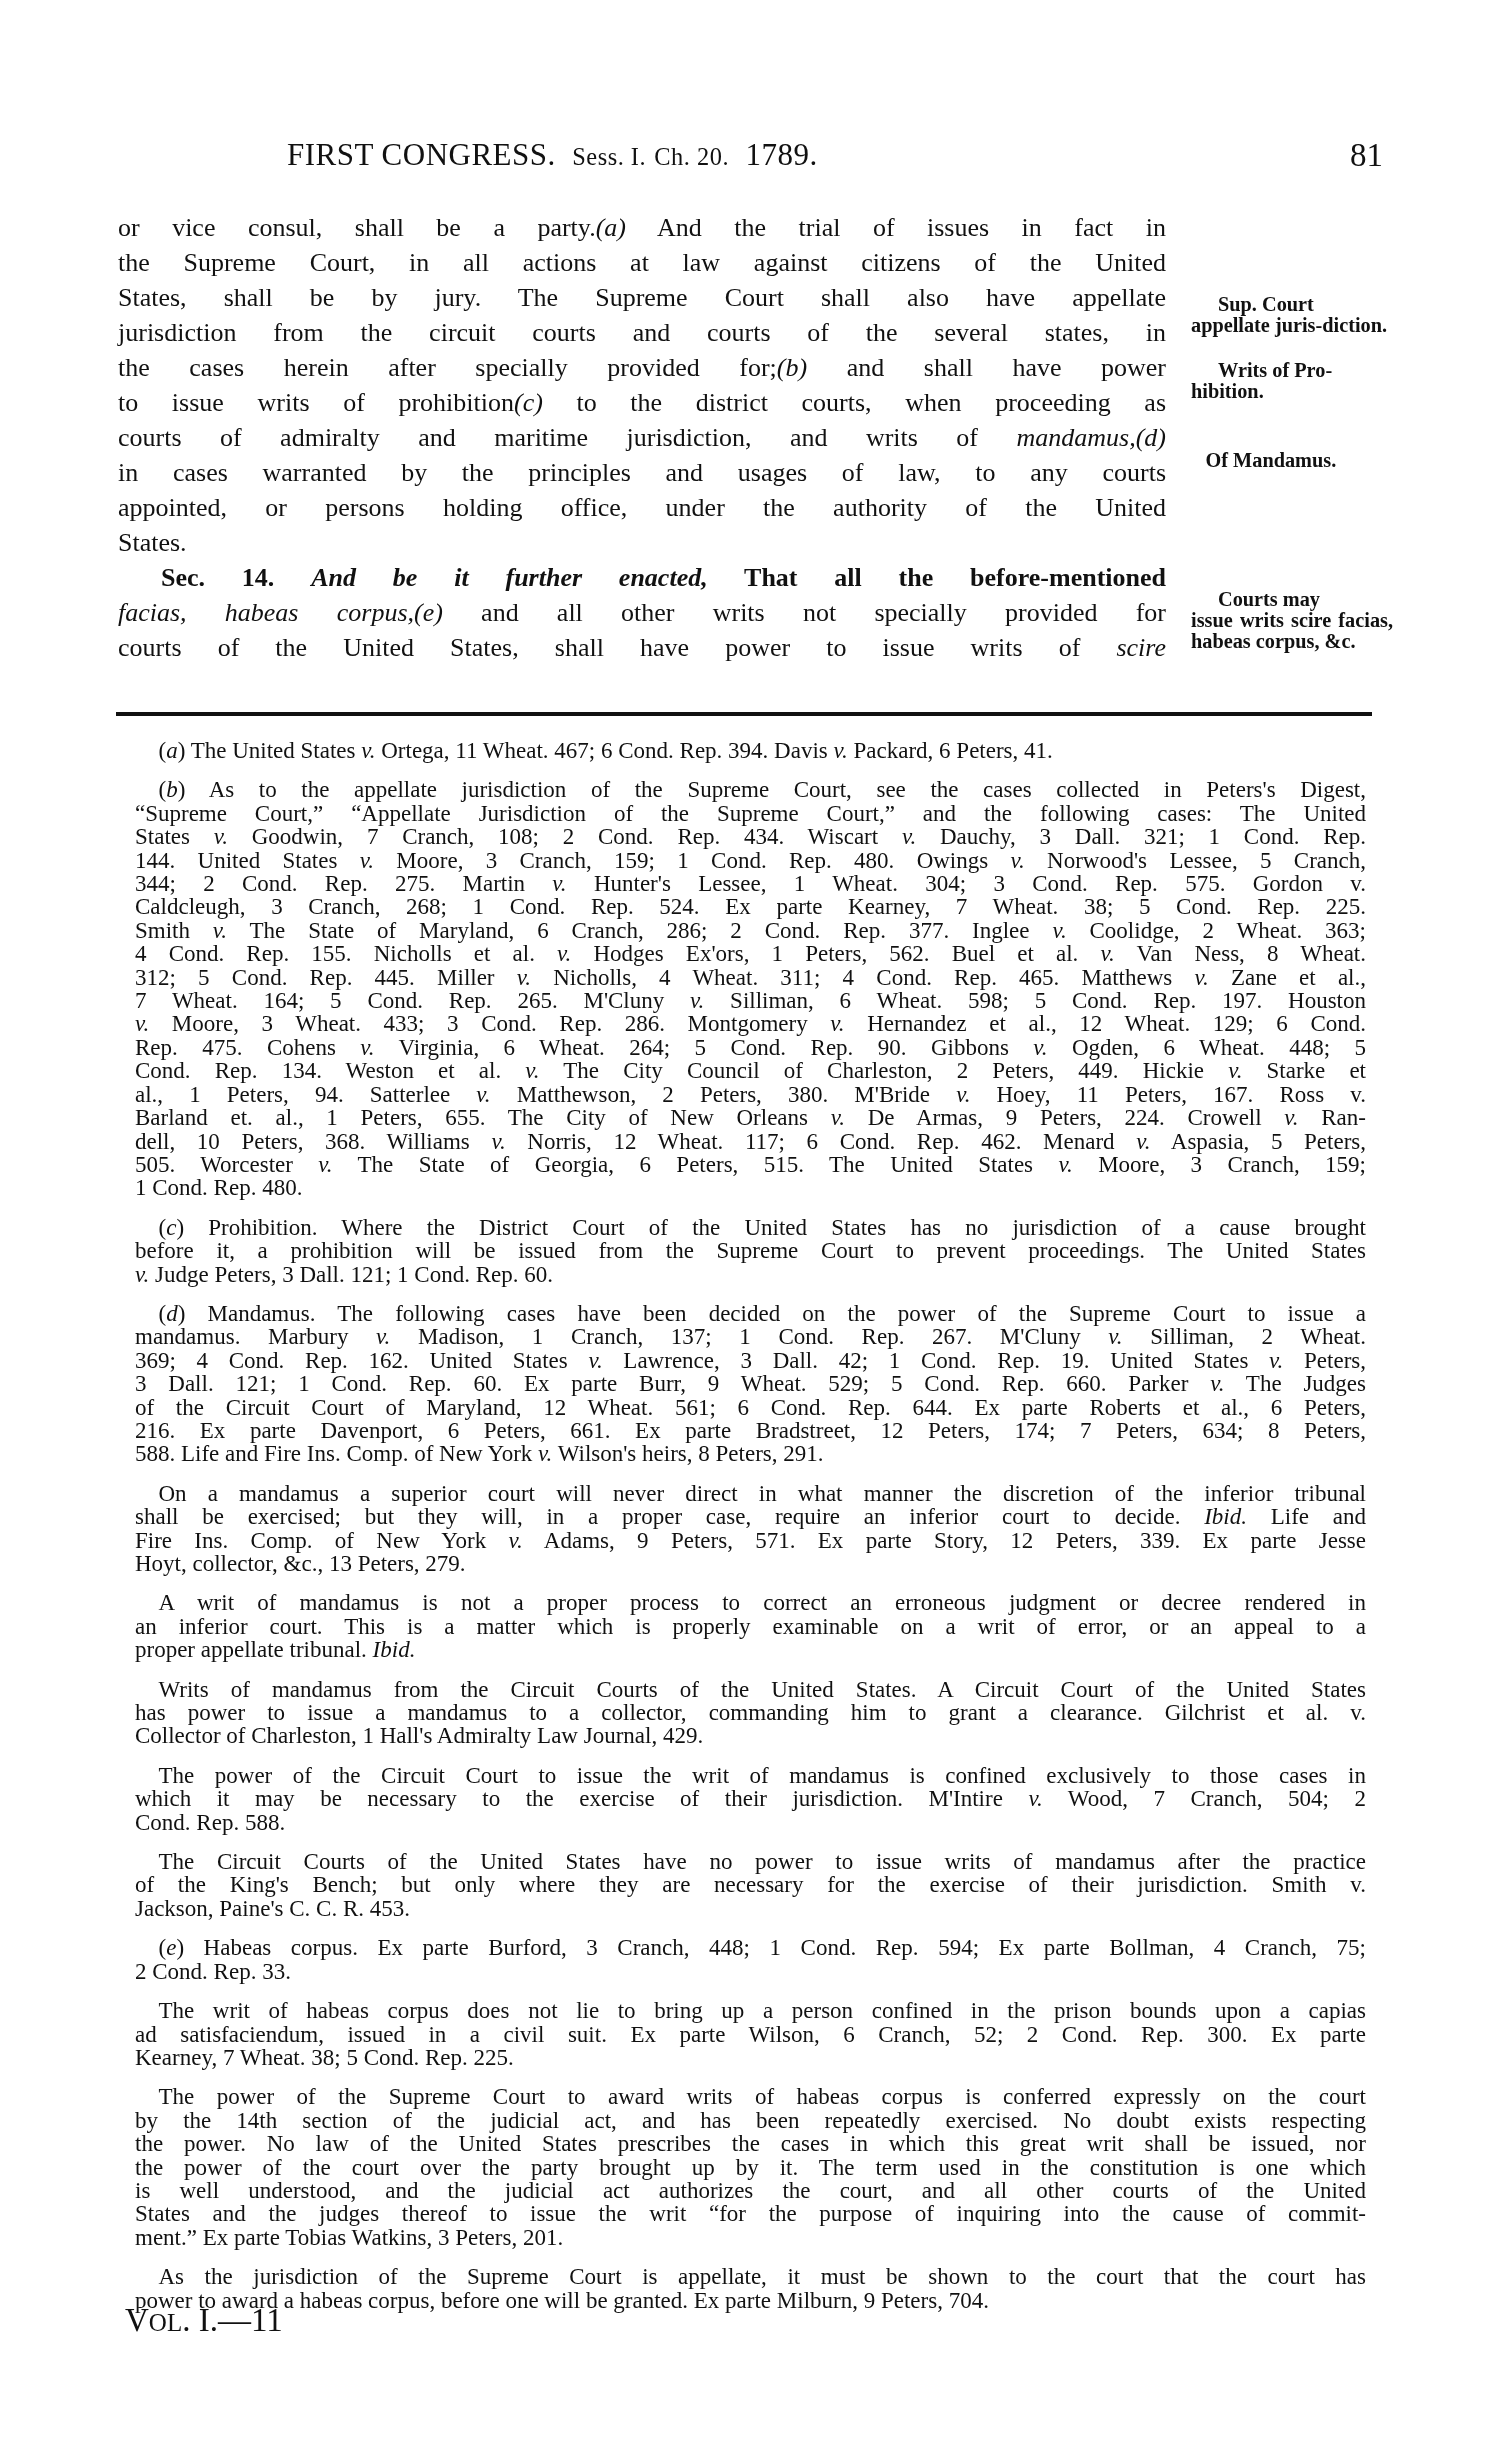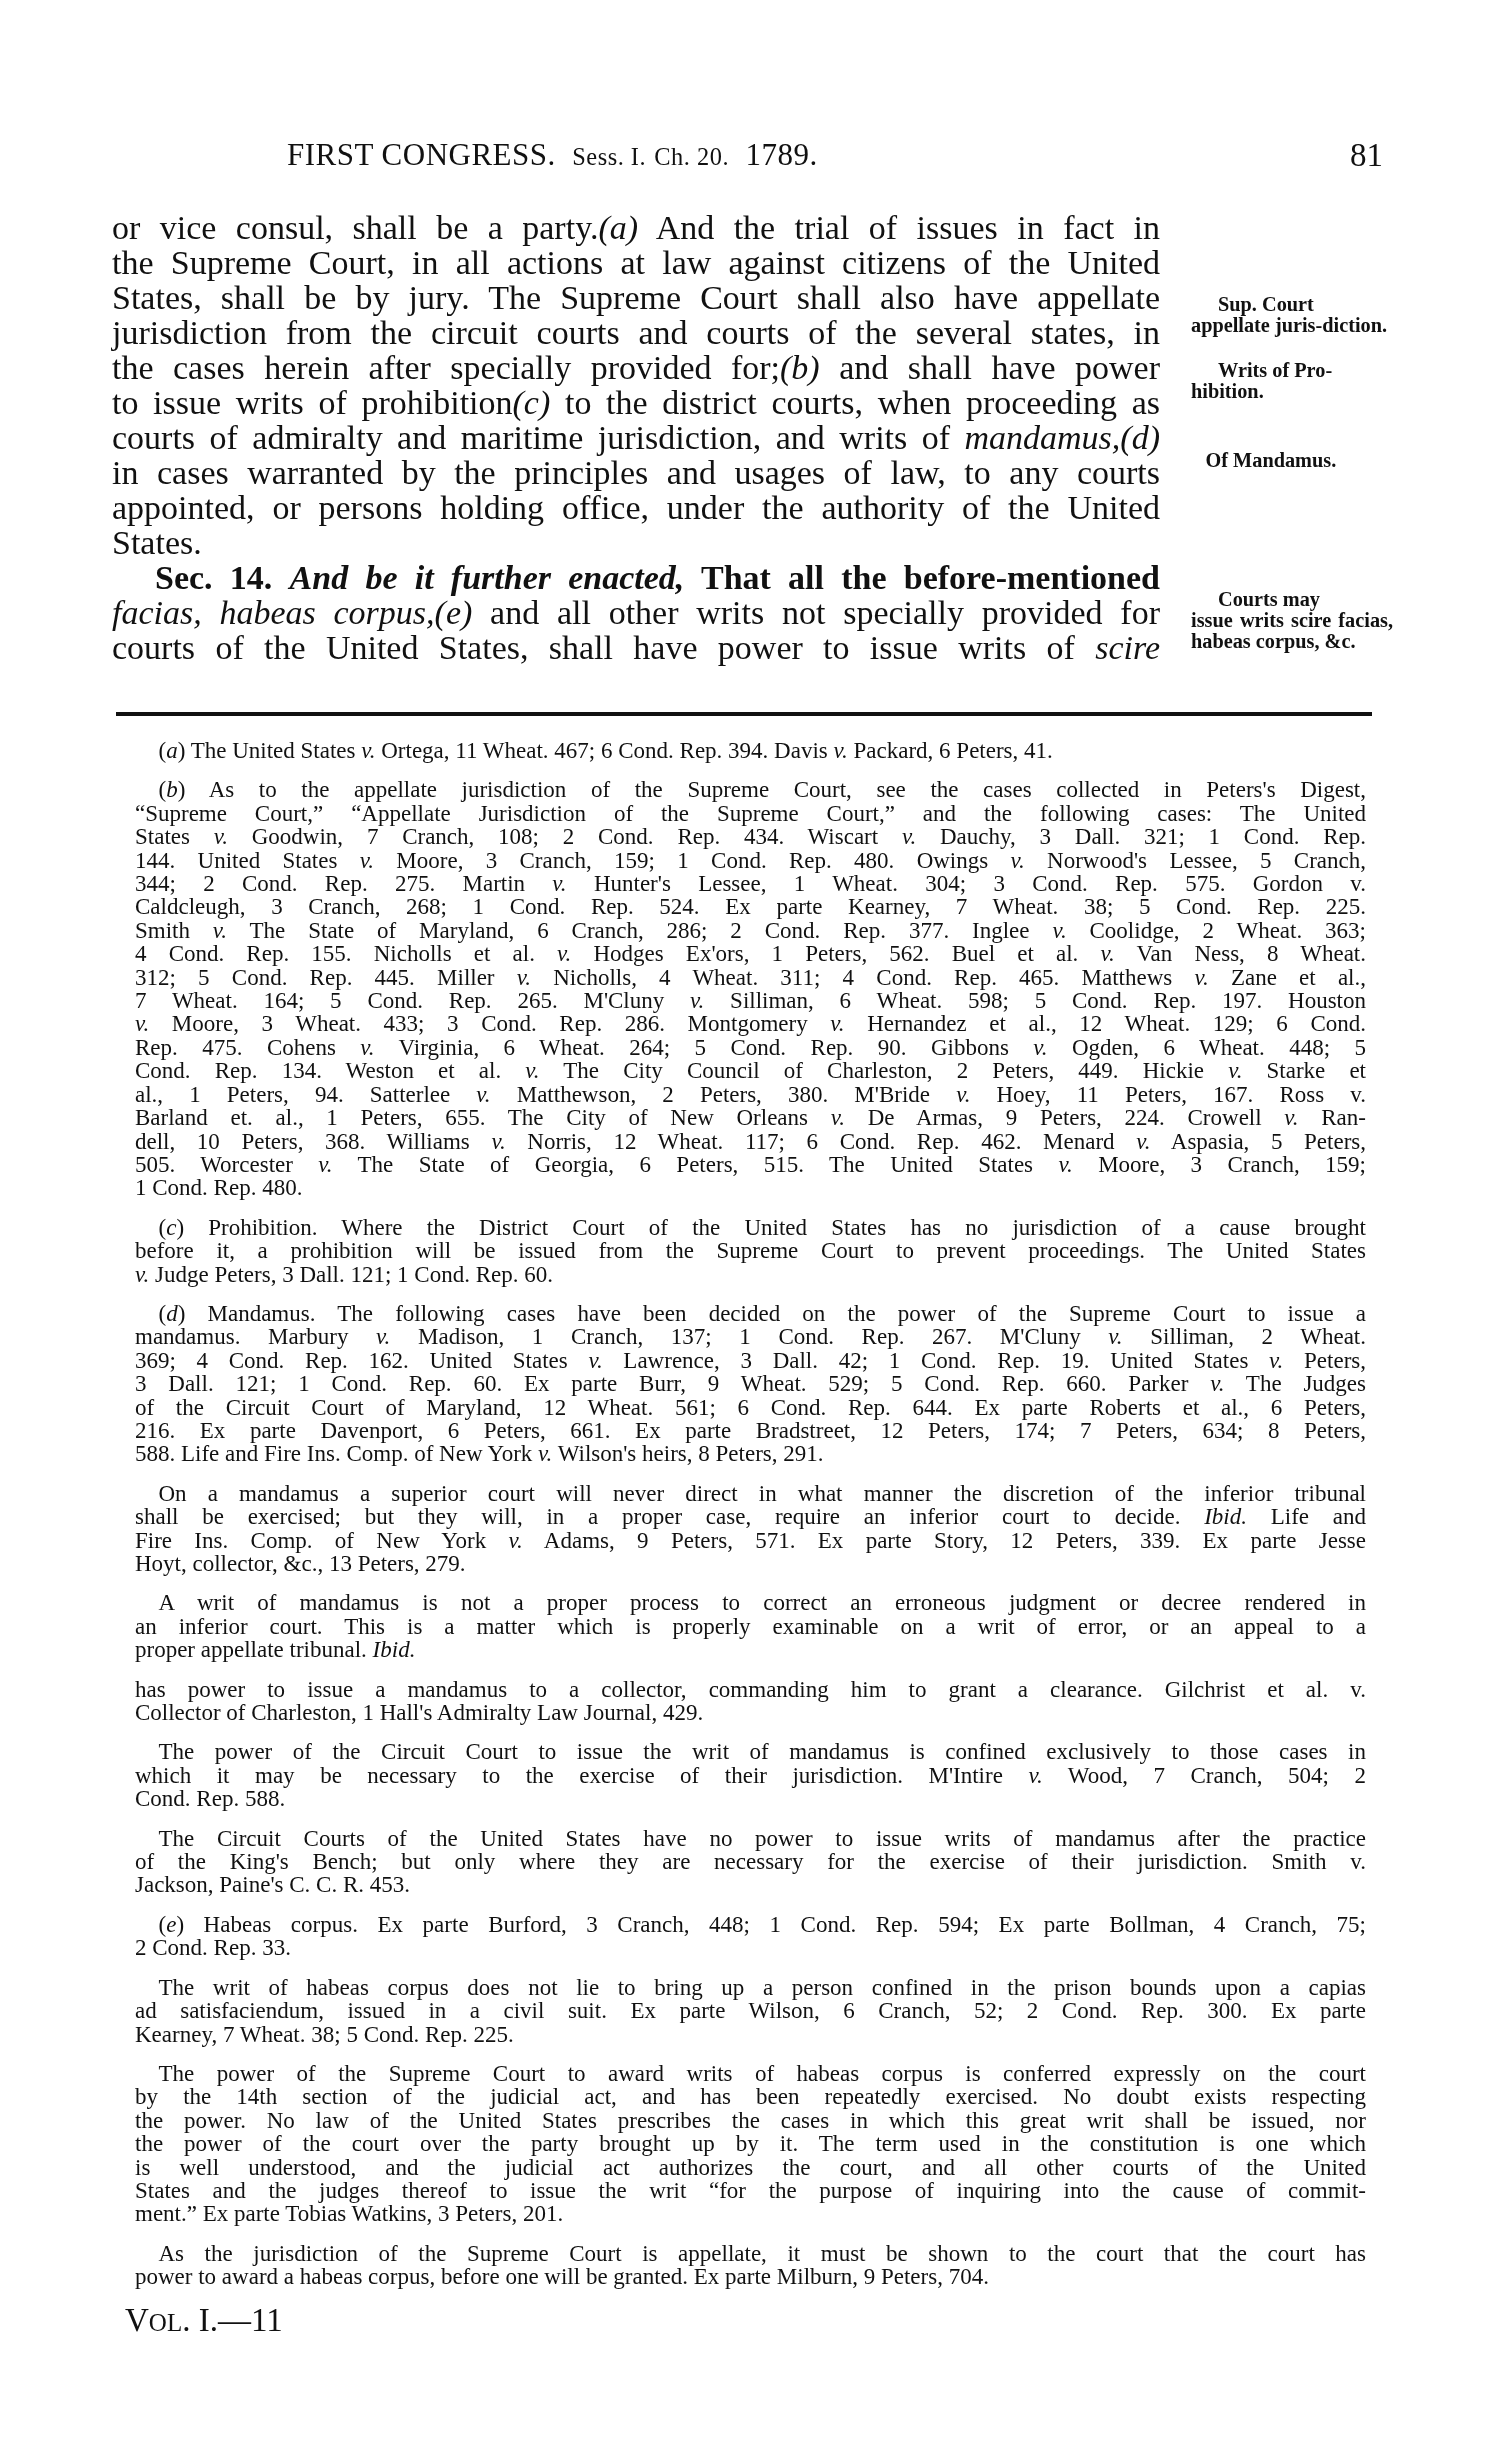--- a/index.html
+++ b/index.html
@@ -1,21 +1,21 @@
 <!DOCTYPE html>
 <html style="font-size:14.5px"><head>
 <meta charset="utf-8">
 <style>
   html, body { margin: 0; padding: 0; background: #ffffff; }
   body { width: 1487px; height: 2462px; position: relative; overflow: hidden; color: #111111; font-family: "Liberation Serif", "DejaVu Serif", serif; }
   .page { position: absolute; left: 0; top: 0; width: 1306px; height: 2462px; padding-left: 42px; }
   .running-head { position: absolute; top: 137px; left: 287px; font-size: 31px; letter-spacing: 0.5px; white-space: nowrap; }
   .running-head .sc { font-size: 24.4px; }
   .page-number { position: absolute; top: 137px; left: 1350px; font-size: 33px; }
-  .body-text { position: absolute; left: 112px; top: 210px; width: 1048px; font-size: 34px; line-height: 35px; text-align: justify; }
+  .body-text { position: absolute; left: 118px; top: 210px; width: 1048px; font-size: 26px; line-height: 35px; text-align: justify; }
   .body-text p { margin: 0; }
   .ln { display: block; text-align: justify; text-align-last: justify; white-space: nowrap; }
   .ln.last { text-align-last: left; }
   .margin-notes { position: absolute; left: 1191px; width: 202px; font-size: 20.3px; font-weight: bold; line-height: 21px; }
   .mnote { position: absolute; left: 0; width: 202px; text-align: justify; }
   .mnote .first { display: block; text-indent: 27px; }
   .rule { position: absolute; left: 116px; top: 712px; width: 1256px; height: 3.6px; background: #111111; }
   .footnotes { position: absolute; left: 119px; top: 723px; width: 1263px; font-size: 23px; line-height: 23.4px; text-align: justify; }
   .footnotes p { margin: 16px; text-indent: 23.5px; }
   .footnotes .fn-line { display: block; white-space: nowrap; text-align: justify; text-align-last: justify; text-indent: 0; }
@@ -118,20 +118,21 @@
         <span class="fn-line">shall be exercised; but they will, in a proper case, require an inferior court to decide. <i>Ibid.</i> Life and</span>
         <span class="fn-line">Fire Ins. Comp. of New York <i>v.</i> Adams, 9 Peters, 571. Ex parte Story, 12 Peters, 339. Ex parte Jesse</span>
         <span class="fn-line last">Hoyt, collector, &amp;c., 13 Peters, 279.</span>
       </p>
       <p>
         <span class="fn-line first-ind">A writ of mandamus is not a proper process to correct an erroneous judgment or decree rendered in</span>
         <span class="fn-line">an inferior court. This is a matter which is properly examinable on a writ of error, or an appeal to a</span>
         <span class="fn-line last">proper appellate tribunal. <i>Ibid.</i></span>
       </p>
       <p>
+        <span class="fn-line first-ind">Writs of mandamus from the Circuit Courts of the United States. A Circuit Court of the United States</span>
         <span class="fn-line">has power to issue a mandamus to a collector, commanding him to grant a clearance. Gilchrist et al. v.</span>
         <span class="fn-line last">Collector of Charleston, 1 Hall's Admiralty Law Journal, 429.</span>
       </p>
       <p>
         <span class="fn-line first-ind">The power of the Circuit Court to issue the writ of mandamus is confined exclusively to those cases in</span>
         <span class="fn-line">which it may be necessary to the exercise of their jurisdiction. M'Intire <i>v.</i> Wood, 7 Cranch, 504; 2</span>
         <span class="fn-line last">Cond. Rep. 588.</span>
       </p>
       <p>
         <span class="fn-line first-ind">The Circuit Courts of the United States have no power to issue writs of mandamus after the practice</span>

